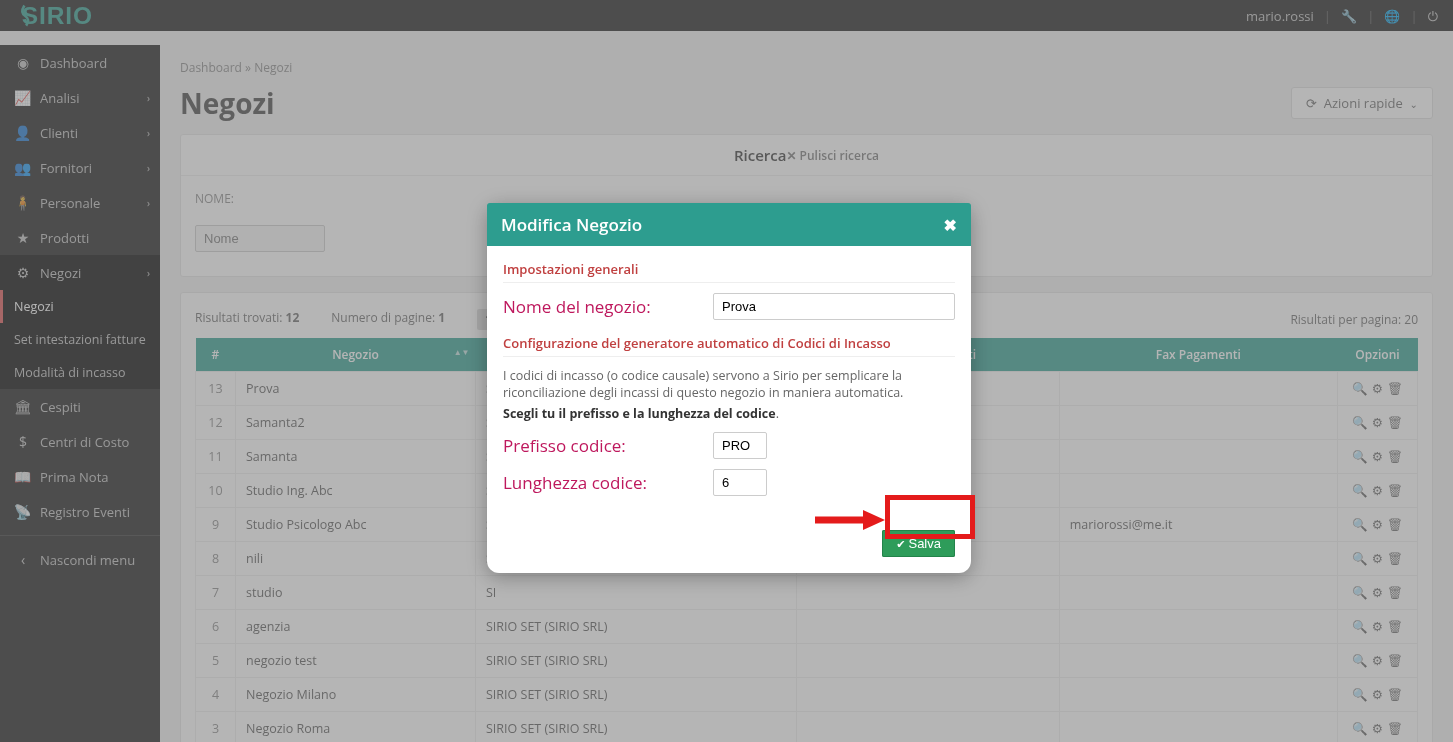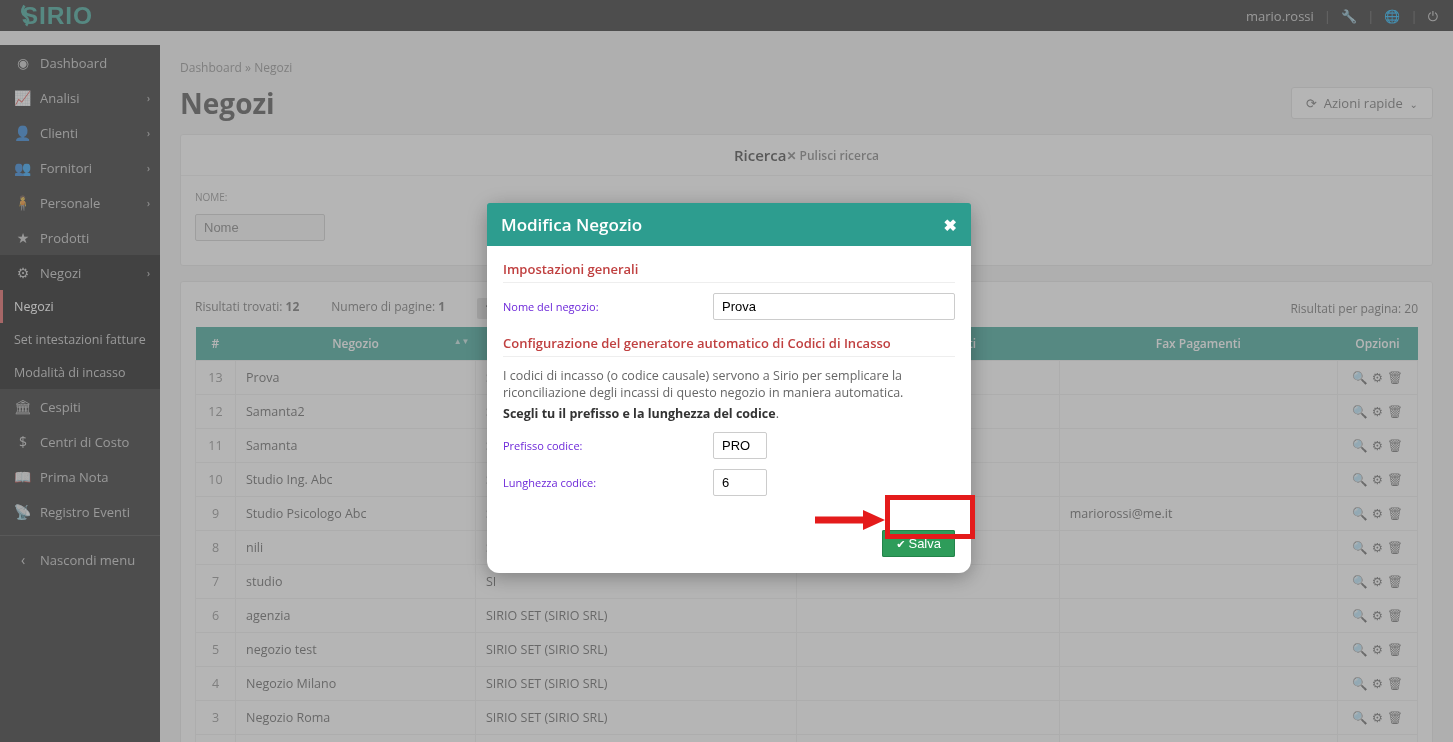--- a/index.html
+++ b/index.html
@@ -31,21 +31,21 @@
 .page-header h1 { font-size:28px; font-weight:700; color:#444; }
 .quick-actions { background:#fff; border:1px solid #ddd; padding:6px 14px; border-radius:3px; font-size:13px; color:#666; }
 
 
 .panel { background:#fff; border:1px solid #e4e4e4; border-radius:3px; margin-bottom:15px; }
 .panel-heading { padding:10px 14px; font-weight:600; font-size:15px; color:#333; border-bottom:1px solid #eee; display:flex; justify-content:center; align-items:center; }
 .panel-body { padding:14px; }
 .clear-search { font-size:12px; color:#777; cursor:pointer; }
 
 .form-group { margin-bottom:10px; }
-.form-group label { display:block; font-size:10px; color:#888; text-transform:uppercase; margin-bottom:10px; }
+.form-group label { display:block; font-size:12px; color:#888; text-transform:uppercase; margin-bottom:18px; }
 .form-group input { padding:5px 8px; border:1px solid #ccc; border-radius:2px; font-size:13px; width:130px; background:#f7f7f7; }
 
 .results-bar { display:flex; justify-content:space-between; align-items:center; font-size:12px; color:#666; padding:6px 0 8px; }
 .results-bar .left { display:flex; align-items:flex-start; gap:32px; }
 .page-num { display:inline-block; background:#ddd; color:#333; padding:2px 8px; border-radius:2px; font-weight:600; }
 
 
 table.data { width:100%; border-collapse:collapse; font-size:12.5px; }
 table.data thead th { background:#2d9d8f; color:#fff; font-weight:600; padding:8px 10px; text-align:center; font-size:12px; }
 table.data thead th:nth-child(2){ text-align:center; position:relative; }
@@ -59,21 +59,21 @@
 
 .dim { position:absolute; inset:0; background:rgba(120,120,120,0.55); z-index:5; }
 
 
 .modal { position:absolute; left:487px; top:203px; width:484px; background:#fff; z-index:6; box-shadow:0 4px 20px rgba(0,0,0,.3); border-radius:12px; }
 .modal-header { background:#2d9d8f; color:#fff; padding:10px 14px; font-size:17px; font-weight:600; display:flex; justify-content:space-between; align-items:center; border-radius:3px 3px 0 0; }
 .modal-header .close { cursor:pointer; font-size:16px; }
 .modal-body { padding:14px 16px; font-size:13px; color:#555; }
 .section-title { color:#c04040; font-weight:600; font-size:13px; border-bottom:1px solid #eee; padding-bottom:4px; margin-bottom:10px; }
 .mrow { display:flex; align-items:center; margin-bottom:10px; }
-.mrow label { width:210px; font-size:11px; color:#6d28d9; }
+.mrow label { width:210px; font-size:17px; color:#be185d; }
 .mrow .ctl { flex:1; }
 .mctl-input { width:100%; padding:5px 8px; border:1px solid #ccc; border-radius:2px; font-size:13px; }
 .mctl-small { width:54px; padding:5px 8px; border:1px solid #ccc; border-radius:2px; font-size:13px; }
 .select-wrap { position:relative; }
 .select-wrap input { width:100%; padding:5px 24px 5px 8px; border:1px solid #ccc; border-radius:2px; font-size:13px; }
 .select-wrap .x { position:absolute; right:18px; top:6px; font-size:11px; color:#888; }
 .select-wrap .dd { position:absolute; right:6px; top:7px; font-size:9px; color:#888; }
 .desc { font-size:12.5px; color:#666; margin-bottom:4px; }
 .desc b { color:#333; }
 .modal-footer { padding:10px 16px 16px; text-align:right; }

